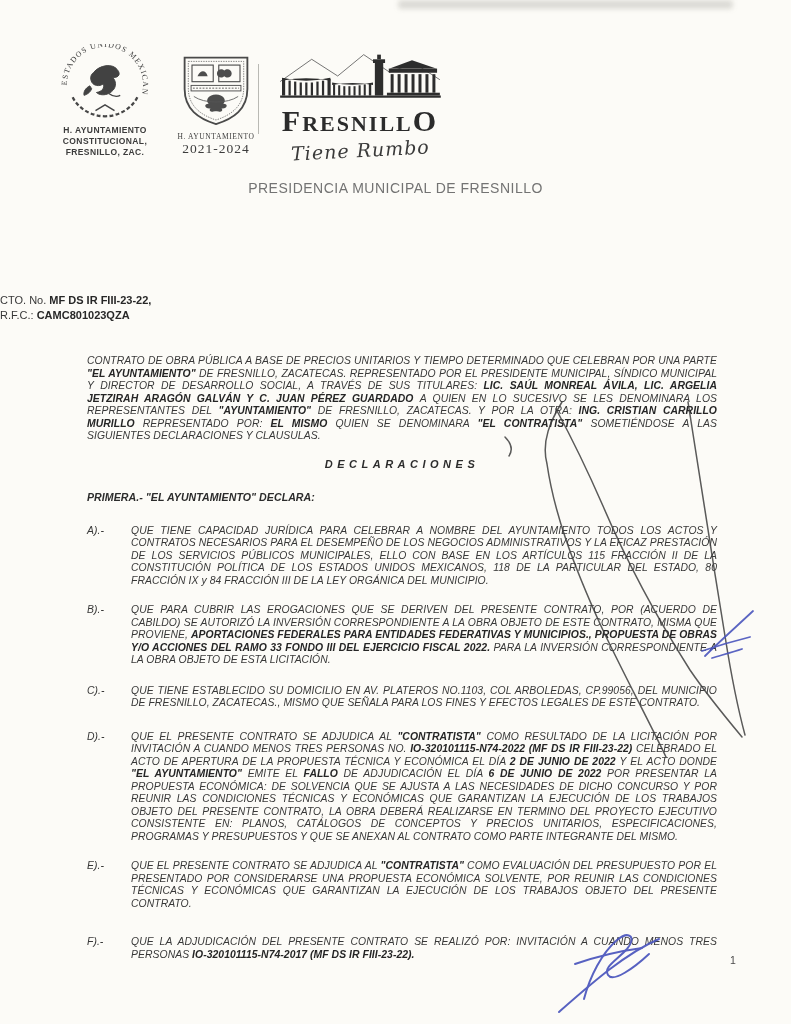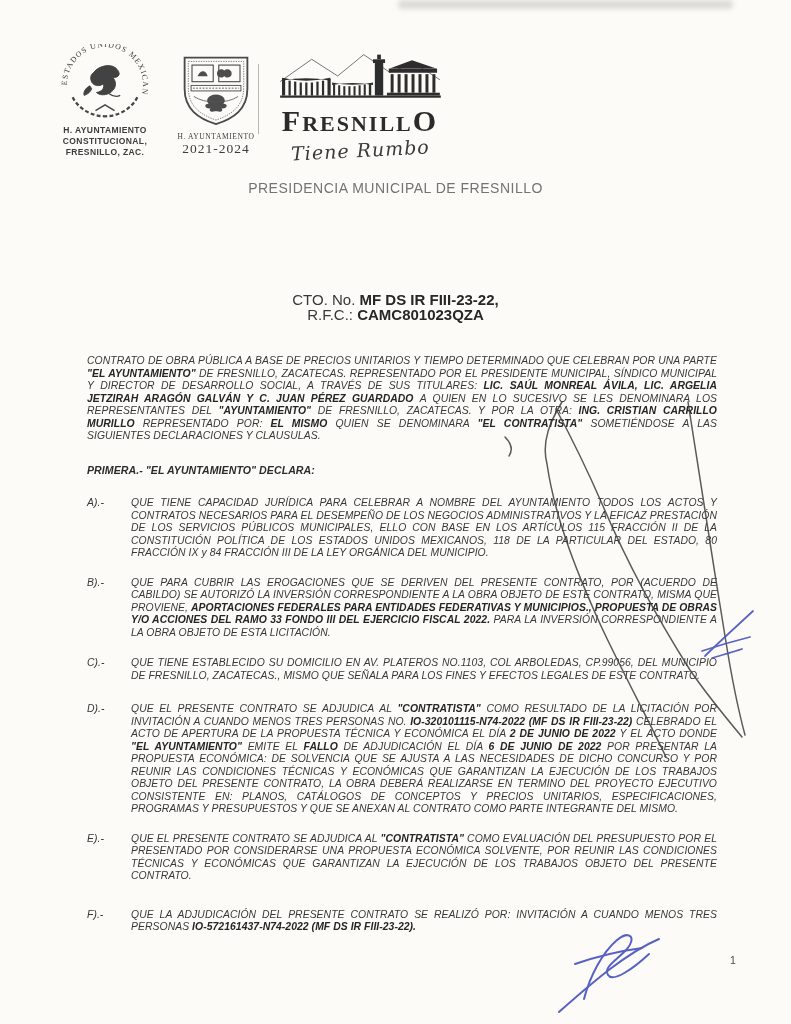--- a/index.html
+++ b/index.html
@@ -16,21 +16,21 @@
   .logo-divider{position:absolute;left:206px;top:20px;width:1px;height:70px;background:#b9b9b4;}
   .brand-block{position:absolute;left:216px;top:6px;width:184px;text-align:center;color:#2b2b2b;}
   .brand-name{font-family:"Liberation Serif",serif;font-weight:bold;letter-spacing:2px;line-height:30px;white-space:nowrap;}
   .brand-cap{font-size:30px;}
   .brand-small{font-size:22px;}
   .brand-tagline{font-family:"DejaVu Serif",serif;font-style:italic;font-size:19px;letter-spacing:1px;transform:rotate(-3deg);display:inline-block;margin-top:-2px;color:#3a3a3a;}
   
   .title1{position:absolute;top:180px;left:0;width:100%;text-align:center;font-size:14px;letter-spacing:.5px;color:#737373;}
   .title2{position:absolute;top:219px;left:0;width:100%;text-align:center;font-size:18px;font-weight:bold;letter-spacing:.3px;color:#2c2c2c;}
   .title3{position:absolute;top:255px;left:0;width:100%;text-align:center;font-size:12.3px;font-weight:bold;color:#2e2e2e;}
-  .ref-block{position:absolute;top:293px;left:0;width:100%;text-align:center;font-size:15px;line-height:14.5px;color:#383838;}
+  .ref-block{position:absolute;top:293px;left:0;width:100%;text-align:left;font-size:11px;line-height:14.5px;color:#383838;}
   .ref-block b{color:#272727;}
   
   .bodytext{position:absolute;left:87px;top:355px;width:630px;font-size:10.4px;line-height:12.5px;text-align:justify;color:#383838;letter-spacing:.05px;font-style:italic;}
   .bodytext b{color:#252525;}
   .decl-heading{margin-top:15px;text-align:center;font-size:11px;font-weight:bold;letter-spacing:4.5px;color:#2c2c2c;}
   .primera{margin-top:21px;font-size:10.6px;font-weight:bold;color:#2b2b2b;text-align:left;}
   .decl-item{display:flex;margin-top:0;}
   .decl-label{flex:0 0 44px;}
   .decl-text{flex:1;text-align:justify;}
   .gapA{margin-top:21px;} .gapB{margin-top:17px;} .gapC{margin-top:18px;}
@@ -157,20 +157,21 @@
   <div class="title1">PRESIDENCIA MUNICIPAL DE FRESNILLO</div>
 
   <div class="ref-block">
     <div><span>CTO. No. </span><b>MF DS IR FIII-23-22,</b></div>
     <div><span>R.F.C.: </span><b>CAMC801023QZA</b></div>
   </div>
 
   <div class="bodytext">
     <div><span>CONTRATO DE OBRA PÚBLICA A BASE DE PRECIOS UNITARIOS Y TIEMPO DETERMINADO QUE CELEBRAN POR UNA PARTE </span><b>"EL AYUNTAMIENTO" </b><span>DE FRESNILLO, ZACATECAS. REPRESENTADO POR EL PRESIDENTE MUNICIPAL, SÍNDICO MUNICIPAL Y DIRECTOR DE DESARROLLO SOCIAL, A TRAVÉS DE SUS TITULARES: </span><b>LIC. SAÚL MONREAL ÁVILA,  LIC. ARGELIA JETZIRAH ARAGÓN GALVÁN Y  C. JUAN PÉREZ GUARDADO </b><span>A QUIEN EN LO SUCESIVO SE LES DENOMINARA LOS REPRESENTANTES DEL </span><b>"AYUNTAMIENTO" </b><span>DE FRESNILLO, ZACATECAS. Y POR LA OTRA: </span><b>ING. CRISTIAN CARRILLO MURILLO </b><span>REPRESENTADO POR: </span><b>EL MISMO </b><span>QUIEN SE DENOMINARA </span><b>"EL CONTRATISTA" </b><span>SOMETIÉNDOSE A LAS SIGUIENTES DECLARACIONES Y CLAUSULAS.</span></div>
 
+    <div class="decl-heading">DECLARACIONES</div>
     <div class="primera">PRIMERA.- "EL AYUNTAMIENTO" DECLARA:</div>
 
     <div class="decl-item gapA">
       <div class="decl-label">A).-</div>
       <div class="decl-text"><span>QUE TIENE CAPACIDAD JURÍDICA PARA CELEBRAR A NOMBRE DEL AYUNTAMIENTO TODOS LOS ACTOS Y CONTRATOS NECESARIOS PARA EL DESEMPEÑO DE LOS NEGOCIOS ADMINISTRATIVOS Y LA EFICAZ PRESTACIÓN DE LOS SERVICIOS PÚBLICOS MUNICIPALES, ELLO CON BASE EN LOS ARTÍCULOS 115 FRACCIÓN II DE LA CONSTITUCIÓN POLÍTICA DE LOS ESTADOS UNIDOS MEXICANOS, 118 DE LA PARTICULAR DEL ESTADO, 80 FRACCIÓN IX y 84 FRACCIÓN III DE LA LEY ORGÁNICA DEL MUNICIPIO.</span></div>
     </div>
     <div class="decl-item gapB">
       <div class="decl-label">B).-</div>
       <div class="decl-text"><span>QUE PARA CUBRIR LAS EROGACIONES QUE SE DERIVEN DEL PRESENTE CONTRATO, POR (ACUERDO DE CABILDO) SE AUTORIZÓ LA INVERSIÓN CORRESPONDIENTE A LA OBRA OBJETO DE ESTE CONTRATO, MISMA QUE PROVIENE, </span><b>APORTACIONES FEDERALES PARA ENTIDADES FEDERATIVAS Y MUNICIPIOS., PROPUESTA DE OBRAS Y/O ACCIONES DEL RAMO 33 FONDO III DEL EJERCICIO FISCAL 2022. </b><span>PARA LA INVERSIÓN CORRESPONDIENTE A LA OBRA OBJETO DE ESTA LICITACIÓN.</span></div>
     </div>
@@ -181,21 +182,21 @@
     <div class="decl-item gapD">
       <div class="decl-label">D).-</div>
       <div class="decl-text"><span>QUE EL PRESENTE CONTRATO SE ADJUDICA AL </span><b>"CONTRATISTA" </b><span>COMO RESULTADO DE LA LICITACIÓN POR INVITACIÓN A CUANDO MENOS TRES PERSONAS NO. </span><b>IO-320101115-N74-2022 (MF DS IR FIII-23-22) </b><span>CELEBRADO EL ACTO DE APERTURA DE LA PROPUESTA TÉCNICA Y ECONÓMICA EL DÍA </span><b>2 DE JUNIO DE 2022 </b><span>Y EL ACTO DONDE </span><b>"EL AYUNTAMIENTO" </b><span>EMITE EL </span><b>FALLO </b><span>DE ADJUDICACIÓN EL DÍA </span><b>6 DE JUNIO DE 2022 </b><span>POR PRESENTAR LA PROPUESTA ECONÓMICA: DE SOLVENCIA QUE SE AJUSTA A LAS NECESIDADES DE DICHO CONCURSO Y POR REUNIR LAS CONDICIONES TÉCNICAS Y ECONÓMICAS QUE GARANTIZAN LA EJECUCIÓN DE LOS TRABAJOS OBJETO DEL PRESENTE CONTRATO, LA OBRA DEBERÁ REALIZARSE EN TERMINO DEL PROYECTO EJECUTIVO CONSISTENTE EN: PLANOS, CATÁLOGOS DE CONCEPTOS Y PRECIOS UNITARIOS, ESPECIFICACIONES, PROGRAMAS Y PRESUPUESTOS Y QUE SE ANEXAN AL CONTRATO COMO PARTE INTEGRANTE DEL MISMO.</span></div>
     </div>
     <div class="decl-item gapE">
       <div class="decl-label">E).-</div>
       <div class="decl-text"><span>QUE EL PRESENTE CONTRATO SE ADJUDICA AL </span><b>"CONTRATISTA" </b><span>COMO EVALUACIÓN DEL PRESUPUESTO POR EL PRESENTADO POR CONSIDERARSE UNA PROPUESTA ECONÓMICA SOLVENTE, POR REUNIR LAS CONDICIONES TÉCNICAS Y ECONÓMICAS QUE GARANTIZAN LA EJECUCIÓN DE LOS TRABAJOS OBJETO DEL PRESENTE CONTRATO.</span></div>
     </div>
     <div class="decl-item gapF">
       <div class="decl-label">F).-</div>
-      <div class="decl-text"><span>QUE LA ADJUDICACIÓN DEL PRESENTE CONTRATO SE REALIZÓ POR: INVITACIÓN A CUANDO MENOS TRES PERSONAS </span><b>IO-572161437-N74-2022 (MF DS IR FIII-23-22).</b></div>
+      <div class="decl-text"><span>QUE LA ADJUDICACIÓN DEL PRESENTE CONTRATO SE REALIZÓ POR: INVITACIÓN A CUANDO MENOS TRES PERSONAS </span><b>IO-320101115-N74-2017 (MF DS IR FIII-23-22).</b></div>
     </div>
   </div>
 
   <div class="page-number">1</div>
 
   <svg class="ink-overlay" viewBox="0 0 791 1024">
 
     <g stroke="#3e3e3e" stroke-width="1.5" fill="none" stroke-linecap="round" opacity=".85">
       <path d="M 562 402 C 551 420, 541 441, 547 464 C 554 512, 572 562, 601 626 C 623 673, 649 721, 666 757"></path>
       <path d="M 556 409 C 569 433, 586 467, 603 506 C 626 560, 659 621, 690 670 C 707 695, 727 719, 742 737"></path>

